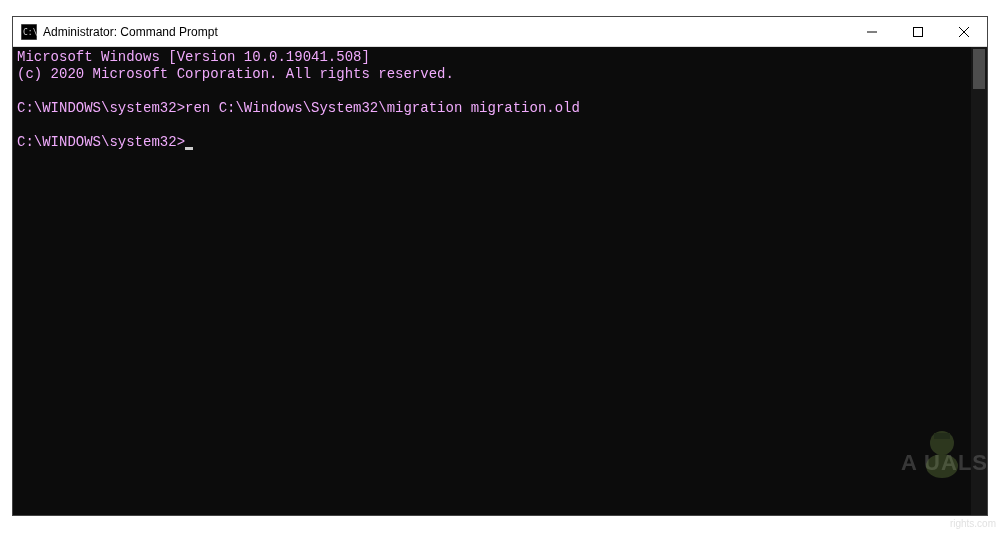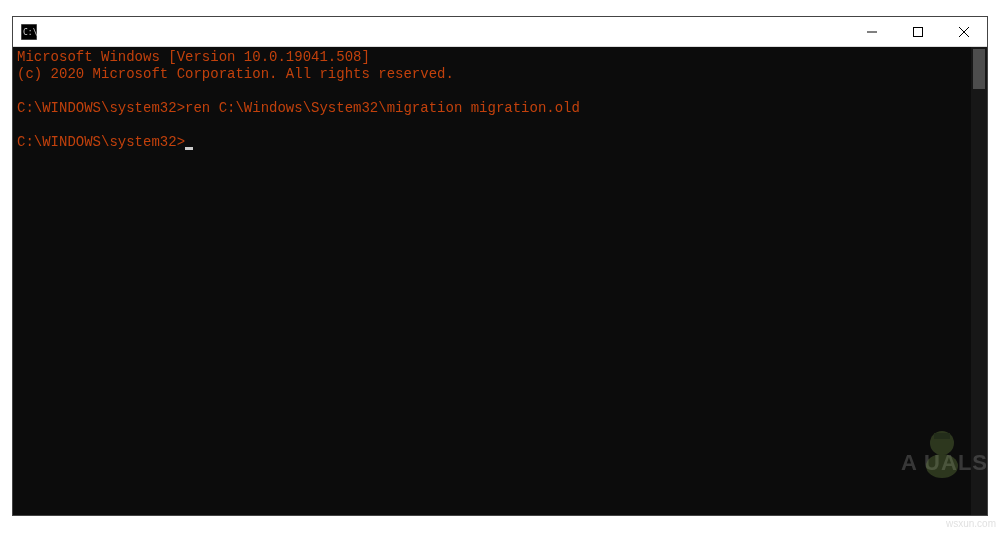--- a/index.html
+++ b/index.html
@@ -62,21 +62,21 @@
       align-items: center;
       justify-content: center;
       color: #000;
       background: transparent;
       border: none;
       font-family: "Segoe UI", sans-serif;
     }
     .terminal-body {
       flex: 1;
       background: #0c0c0c;
-      color: #c2410c;
+      color: #f0abfc;
       font-size: 14px;
       line-height: 17px;
       padding: 2px 4px;
       position: relative;
       overflow: hidden;
     }
     .terminal-content {
       white-space: pre;
       font-family: "Consolas", "Courier New", monospace;
     }
@@ -137,20 +137,21 @@
 <body>
 
 <div class="window">
   <div class="titlebar">
     <div class="titlebar-icon">
       <svg width="16" height="16" viewBox="0 0 16 16">
         <rect x="0" y="0" width="16" height="16" fill="#000" stroke="#888" stroke-width="1"></rect>
         <text x="2" y="11" font-size="8" fill="#ccc" font-family="monospace">C:\</text>
       </svg>
     </div>
+    <div class="titlebar-title">Administrator: Command Prompt</div>
     <div class="titlebar-spacer"></div>
     <div class="win-controls">
       <button class="win-btn">
         <svg width="10" height="10" viewBox="0 0 10 10">
           <line x1="0" y1="5" x2="10" y2="5" stroke="currentColor" stroke-width="1"></line>
         </svg>
       </button>
       <button class="win-btn">
         <svg width="10" height="10" viewBox="0 0 10 10">
           <rect x="0.5" y="0.5" width="9" height="9" fill="none" stroke="currentColor" stroke-width="1"></rect>
@@ -176,13 +177,13 @@
     </div>
   </div>
 </div>
 
 <div class="logo-text">A   UALS</div>
 <svg class="watermark-logo" viewBox="0 0 60 60">
   <circle cx="30" cy="22" r="12" fill="#7a9b4a"></circle>
   <ellipse cx="30" cy="45" rx="16" ry="12" fill="#7a9b4a"></ellipse>
   <rect x="22" y="12" width="16" height="6" fill="#5a7a3a"></rect>
 </svg>
-<div class="watermark-right">wsxun.com</div>
+<div class="watermark-right">rights.com</div>
 
 </body></html>

